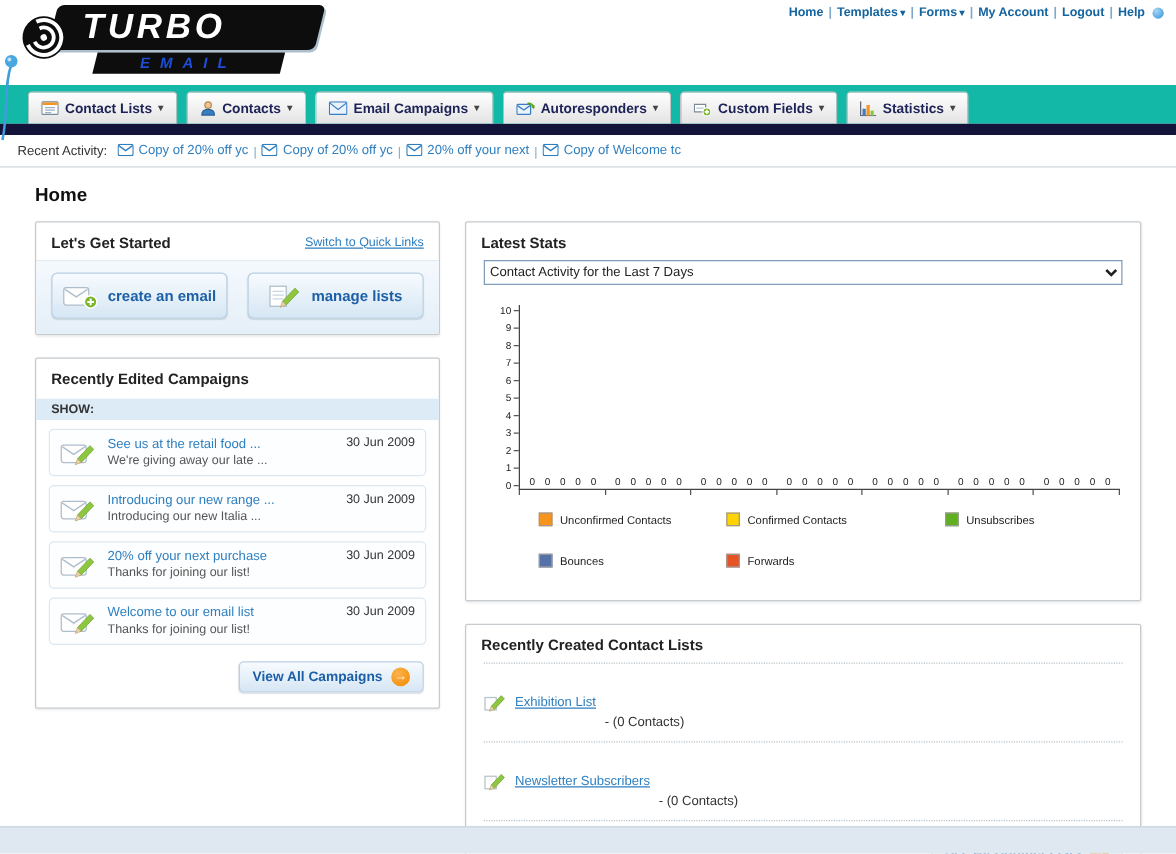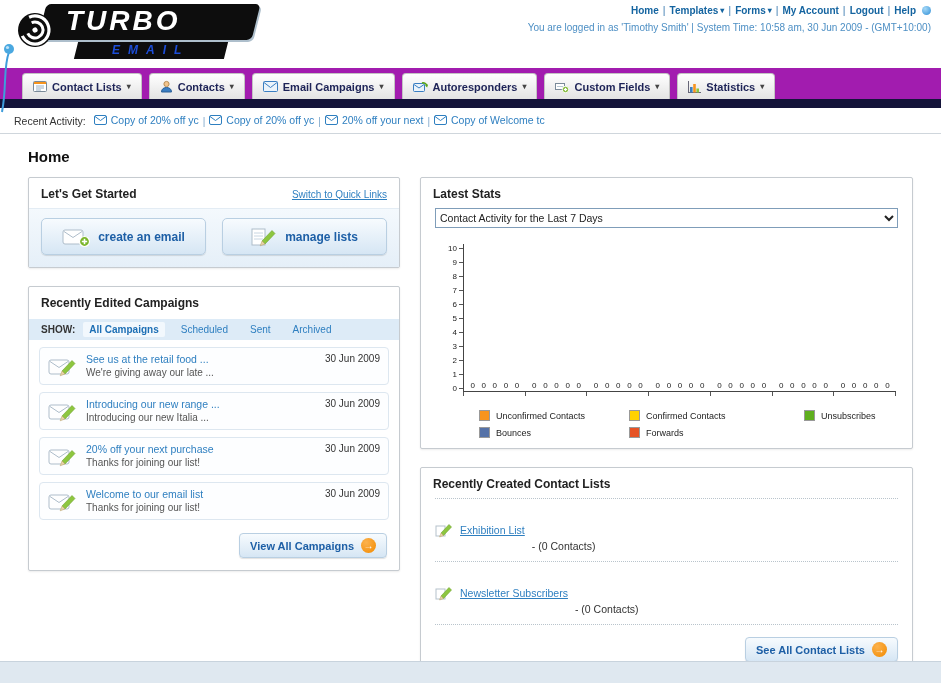--- a/index.html
+++ b/index.html
@@ -20,36 +20,36 @@
   .antenna{position:absolute;left:0;top:42px;z-index:6;}
   .top-right{position:absolute;right:10px;top:5px;text-align:right;}
   .nav-links{font-size:10px;font-weight:bold;color:#1464a0;display:flex;justify-content:flex-end;align-items:center;}
   .nav-link{color:#1464a0;cursor:pointer;display:inline-flex;align-items:center;}
   .nav-link .caret{font-size:8px;margin-left:2px;color:#1464a0;}
   .dot{display:inline-block;width:9px;height:9px;border-radius:50%;background:radial-gradient(circle at 35% 30%,#a5d8f7,#2f8fd6);margin-left:6px;}
   .login-line{margin-top:6px;font-size:10px;color:#4d8fc4;}
   .credits-line{margin-top:3px;font-size:10px;color:#6ba3d4;}
 
   
-  .tabs-row{height:31px;background:#a21caf;padding:5px 0 0 22px;display:flex;gap:7px;align-items:flex-end;}
+  .tabs-row{height:31px;background:#14b8a6;padding:5px 0 0 22px;display:flex;gap:7px;align-items:flex-end;}
   .tab{display:inline-flex;align-items:center;gap:5px;height:26px;padding:0 10px;background:linear-gradient(#ffffff,#e3e3e3);border:1px solid #c3c3c3;border-bottom:none;border-radius:4px 4px 0 0;font-size:11px;font-weight:bold;color:#1d2357;cursor:pointer;}
   .tab .caret{font-size:8px;color:#444;}
   .dark-bar{height:9px;background:#14143a;}
 
   
   .activity-bar{height:26px;background:#fff;border-bottom:1px solid #cfd6dc;display:flex;align-items:center;padding-left:14px;font-size:10.5px;}
   .act-label{color:#333;margin-right:8px;}
   .act-item{display:inline-flex;align-items:center;gap:4px;cursor:pointer;}
   .act-link{color:#2e7fc0;}
 
   
   .content{padding:8px 28px 0 28px;}
   .page-title{font-size:15px;font-weight:bold;color:#101010;margin:6px 0 12px 0;}
   .cols{display:flex;gap:20px;align-items:flex-start;}
-  .col-left{width:372px;flex:none;}
+  .col-left{width:324px;flex:none;}
   .col-right{flex:1;min-width:0;}
   .panel{background:#fff;border:1px solid #c6cbd0;border-radius:2px;box-shadow:0 1px 2px rgba(0,0,0,.08);}
   .panel + .panel{margin-top:18px;}
   .panel-head{display:flex;justify-content:space-between;align-items:center;padding:9px 12px 7px 12px;}
   .panel-title{font-size:12px;font-weight:bold;color:#222;}
   .link{color:#2e7fc0;font-size:10px;cursor:pointer;text-decoration:underline;}
 
   
   .gs-body{display:flex;gap:16px;padding:9px 12px 12px 12px;background:linear-gradient(#f4f9fd,#e5eff8);border-top:1px solid #e3ecf4;}
   .btn-big{flex:1;display:flex;align-items:center;justify-content:center;gap:8px;height:37px;background:linear-gradient(#f7fbfe,#d6e6f4);border:1px solid #b9cfe2;border-radius:5px;font-size:12px;font-weight:bold;color:#1d5fa6;cursor:pointer;box-shadow:0 1px 1px rgba(0,0,0,.12);}
@@ -82,21 +82,21 @@
   .zeros-row{position:absolute;left:0;right:0;bottom:0;display:flex;}
   .zgroup{flex:1;display:flex;justify-content:space-evenly;align-items:flex-end;}
   .vcol{display:flex;flex-direction:column;align-items:center;justify-content:flex-end;}
   .vnum{font-size:8px;color:#222;line-height:10px;}
   .vbar{width:5px;}
   .x-ticks{margin-left:26px;display:flex;height:4px;}
   .xtcell{flex:1;border-right:1px solid #555;}
   .xtcell:first-child{border-left:1px solid #555;}
   .x-labels{margin-left:26px;display:flex;margin-top:1px;}
   .xlab{flex:1;text-align:center;font-size:10px;color:#222;}
-  .legend{margin:14px 0 0 42px;padding-bottom:10px;display:grid;grid-template-columns:150px 175px auto;row-gap:6px;}
+  .legend{margin:14px 0 0 42px;padding-bottom:26px;display:grid;grid-template-columns:150px 175px auto;row-gap:22px;}
   .legend-item{display:flex;align-items:center;gap:6px;font-size:9px;color:#222;}
   .swatch{width:11px;height:11px;border:1px solid #999;display:inline-block;flex:none;}
 
   
   .lists-body{padding:0 14px;}
   .list-row{display:flex;align-items:center;gap:7px;padding:9px 0;border-bottom:1px dotted #b9c4cc;font-size:10.5px;}
   .list-row:first-child{border-top:1px dotted #b9c4cc;}
   .list-link{color:#2e7fc0;cursor:pointer;text-decoration:underline;}
   .list-detail{color:#333;margin-top:32px;}
   .lists-foot{display:flex;justify-content:flex-end;padding:12px 14px 12px 14px;}
@@ -151,21 +151,20 @@
           <span class="sep">|</span>
           <span class="nav-link">
             <span>Logout</span>
           </span>
           <span class="sep">|</span>
           <span class="nav-link">
             <span>Help</span>
           </span>
           <span class="dot"></span>
         </div>
-      <div class="login-line">You are logged in as 'Timothy Smith' | System Time: 10:58 am, 30 Jun 2009 - (GMT+10:00)</div>
     </div>
   </div>
 
   <div class="tabs-row" id="tabs">
       <div class="tab">
         <span class="icn">
           <svg width="14" height="13" viewBox="0 0 14 13">
             <rect x="0.5" y="1.5" width="13" height="10" rx="1" fill="#fff" stroke="#7a8a99"></rect>
             <rect x="1" y="2" width="12" height="2" fill="#f7941d"></rect>
             <line x1="3" y1="6" x2="11" y2="6" stroke="#9ab0c4"></line>
@@ -313,26 +312,20 @@
             </button>
           </div>
         </div>
 
         <div class="panel">
           <div class="panel-head">
             <span class="panel-title">Recently Edited Campaigns</span>
           </div>
           <div class="filter-bar">
             <span class="show-label">SHOW:</span>
-            <span class="filters" id="campaign-filters">
-                <span class="filter active">All Campaigns</span>
-                <span class="filter">Scheduled</span>
-                <span class="filter">Sent</span>
-                <span class="filter">Archived</span>
-              </span>
           </div>
           <div id="campaign-items">
               <div class="camp-item">
                 <span class="icn camp-icn">
                   <svg width="30" height="24" viewBox="0 0 30 24">
                     <rect x="1" y="6" width="20" height="14" rx="2" fill="#fefefe" stroke="#aebdca"></rect>
                     <path d="M2 7.5 L11 13.5 L20 7.5" fill="none" stroke="#aebdca"></path>
                     <polygon points="14,17 24,6.5 27,9.5 17,20" fill="#8dc63f" stroke="#6fa32e" stroke-width="0.6"></polygon>
                     <polygon points="12.2,21.8 14,17 17,20" fill="#e8d5a8" stroke="#b59a5f" stroke-width="0.5"></polygon>
                   </svg>

